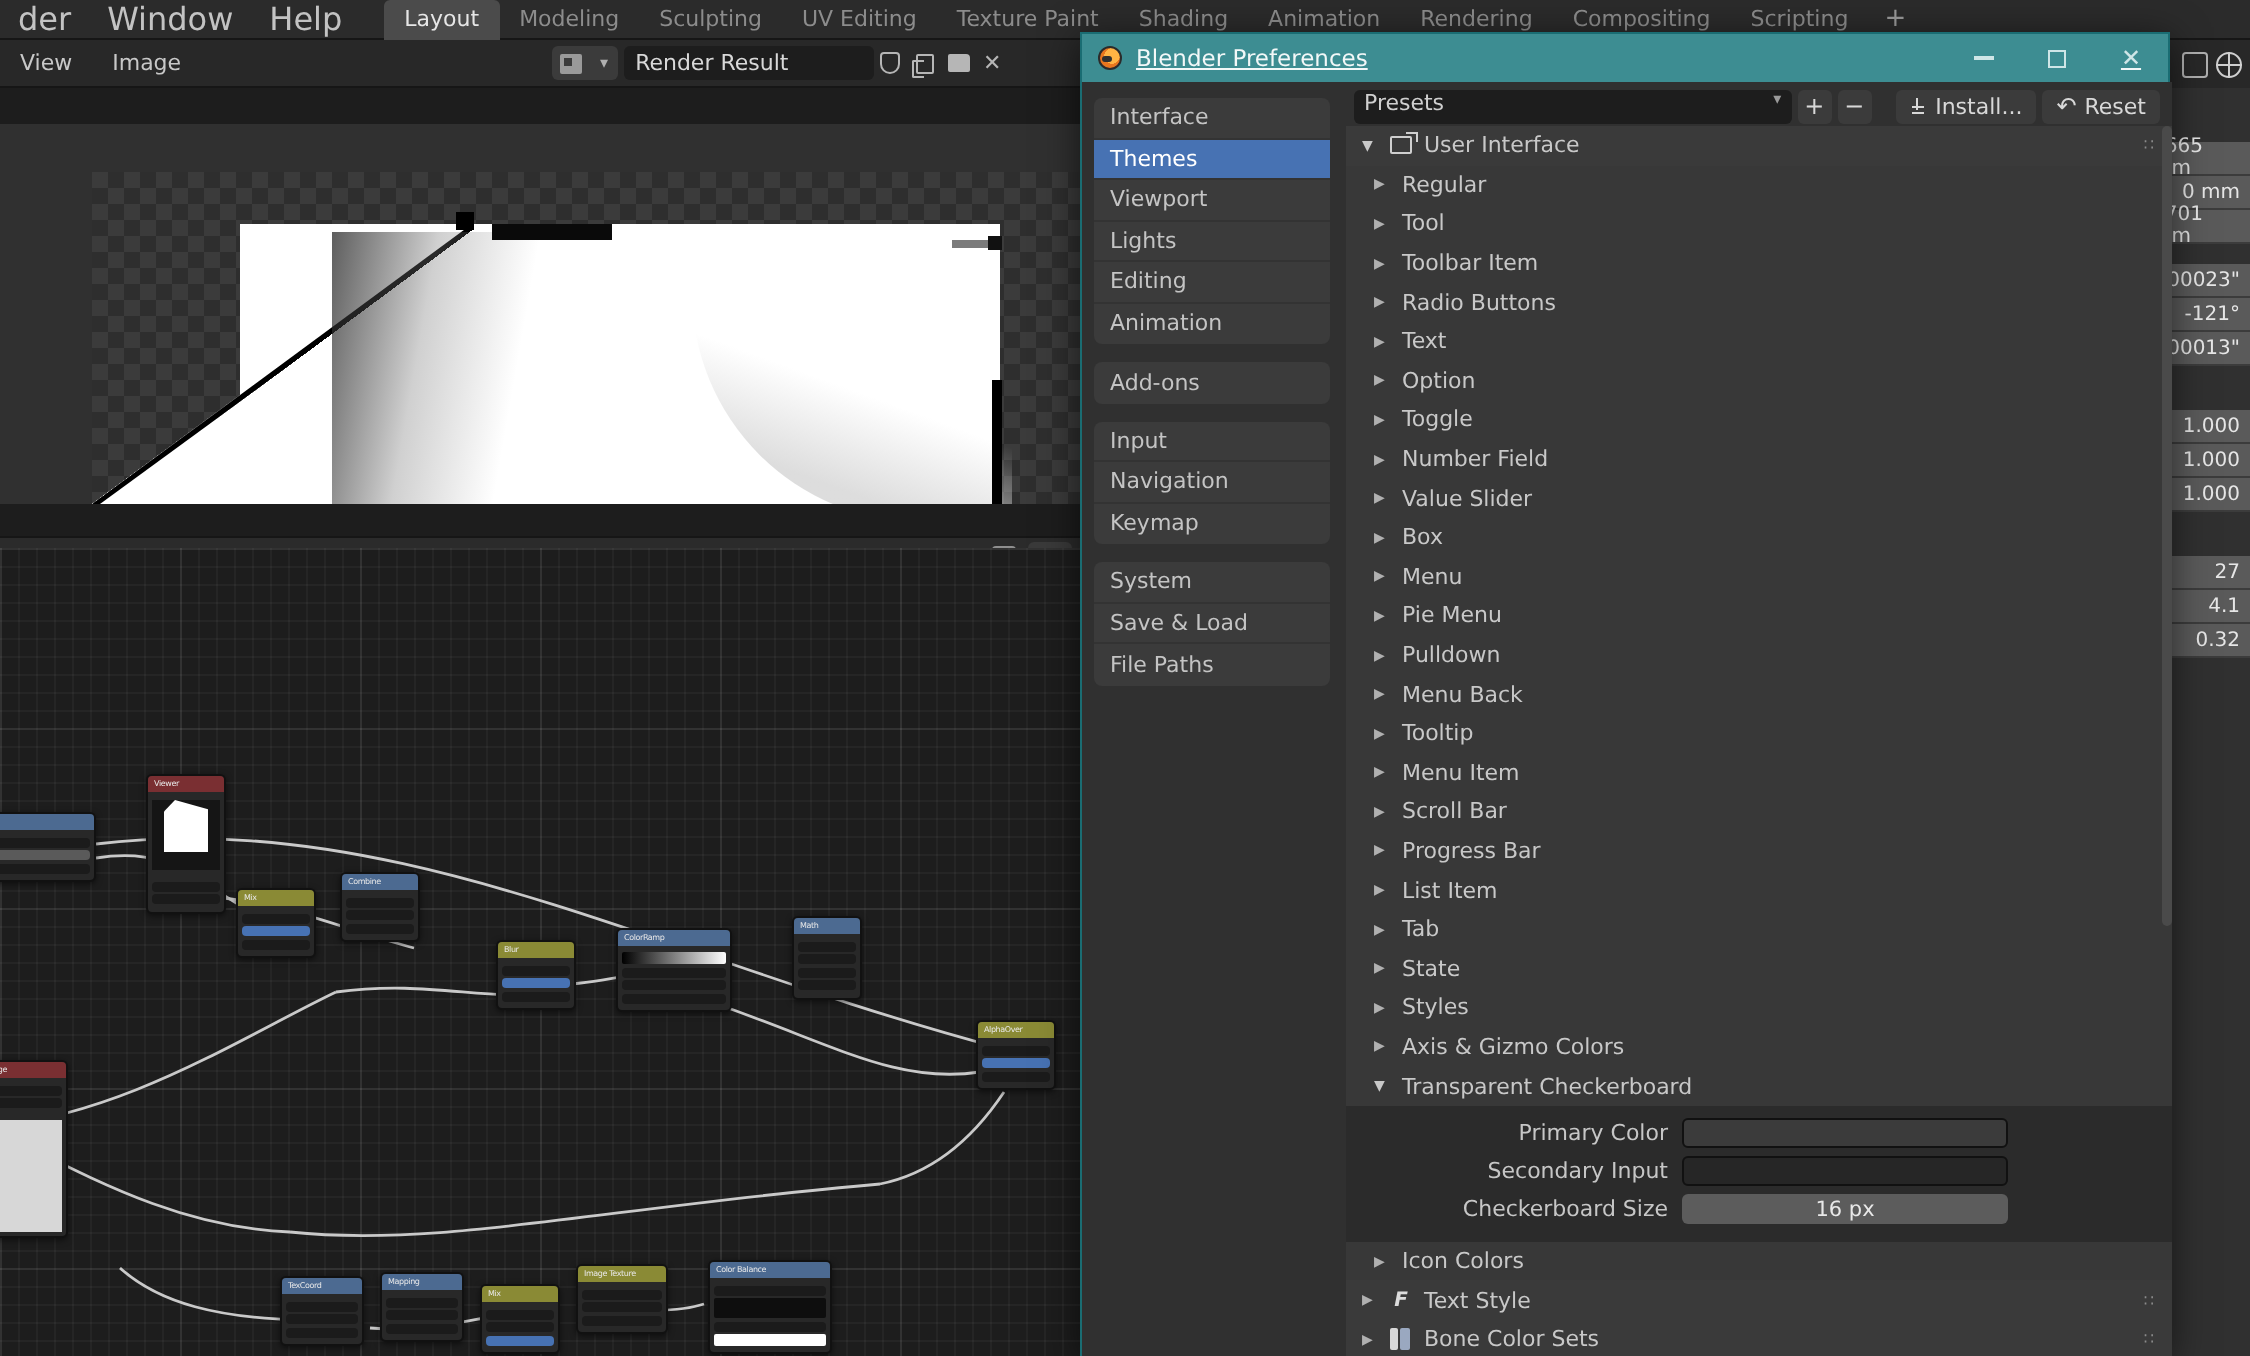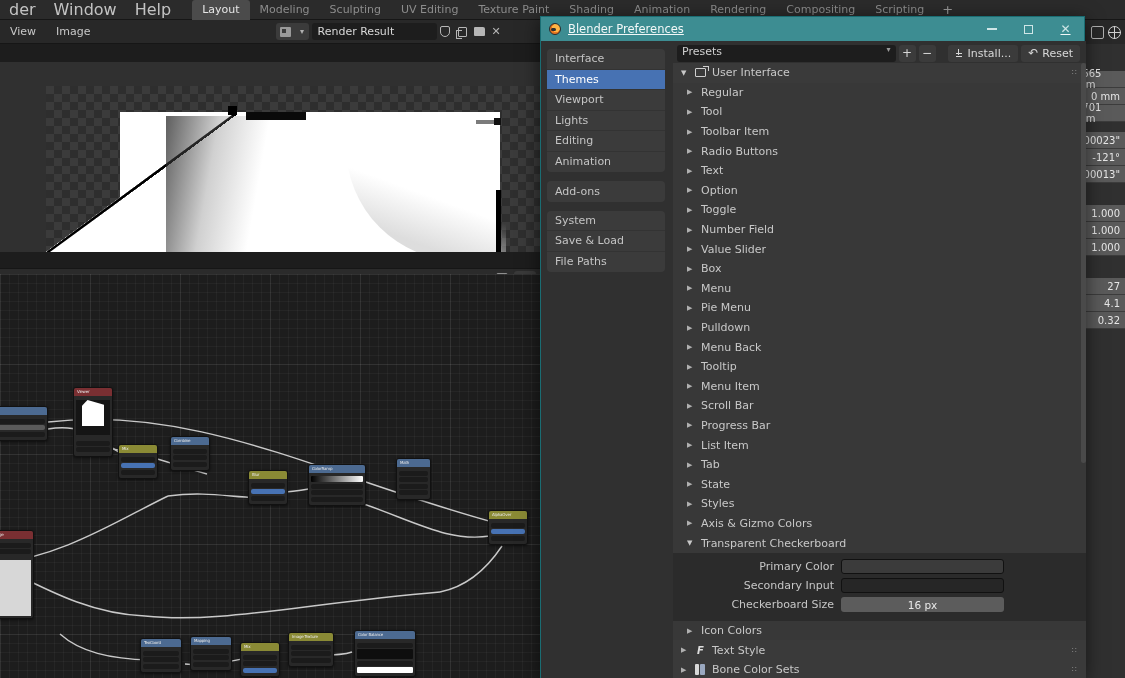--- a/index.html
+++ b/index.html
@@ -514,20 +514,25 @@
           <div class="nav-item active">Themes</div>
           <div class="nav-item">Viewport</div>
           <div class="nav-item">Lights</div>
           <div class="nav-item">Editing</div>
           <div class="nav-item">Animation</div>
         </div>
         <div class="nav-group">
           <div class="nav-item">Add-ons</div>
         </div>
         <div class="nav-group">
+          <div class="nav-item">Input</div>
+          <div class="nav-item">Navigation</div>
+          <div class="nav-item">Keymap</div>
+        </div>
+        <div class="nav-group">
           <div class="nav-item">System</div>
           <div class="nav-item">Save &amp; Load</div>
           <div class="nav-item">File Paths</div>
         </div>
       </div>
 
       <div class="prefs-main">
         <div class="presets-row">
           <div class="preset-dd">
             <span>Presets</span>

